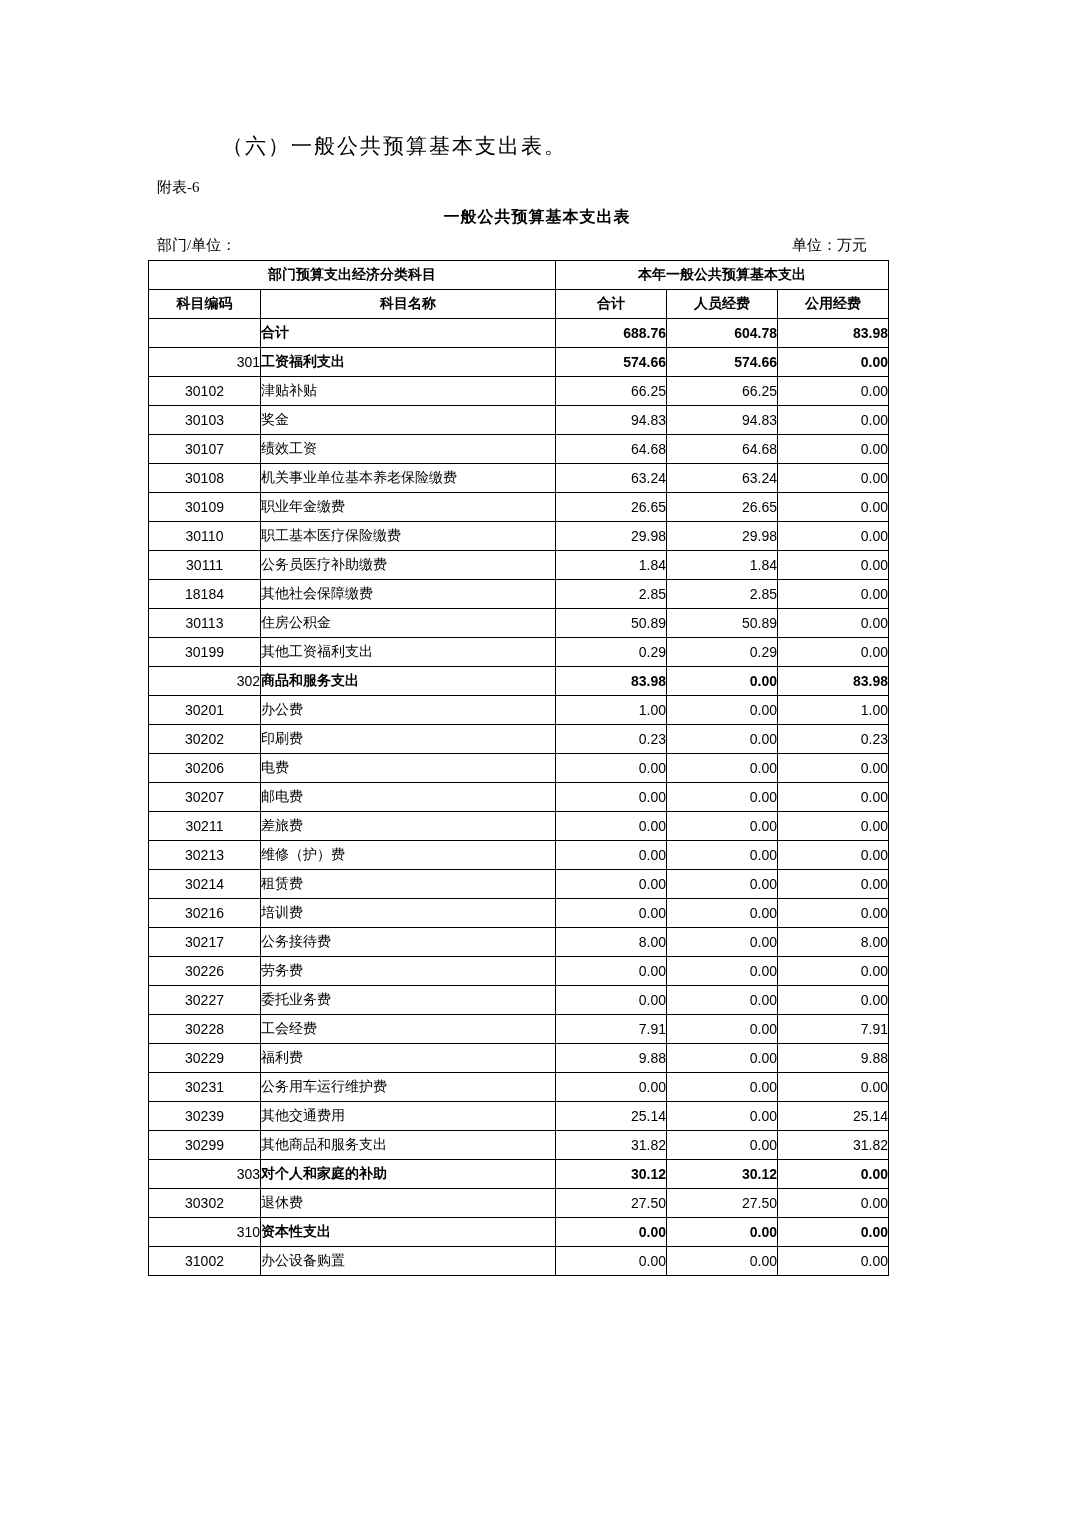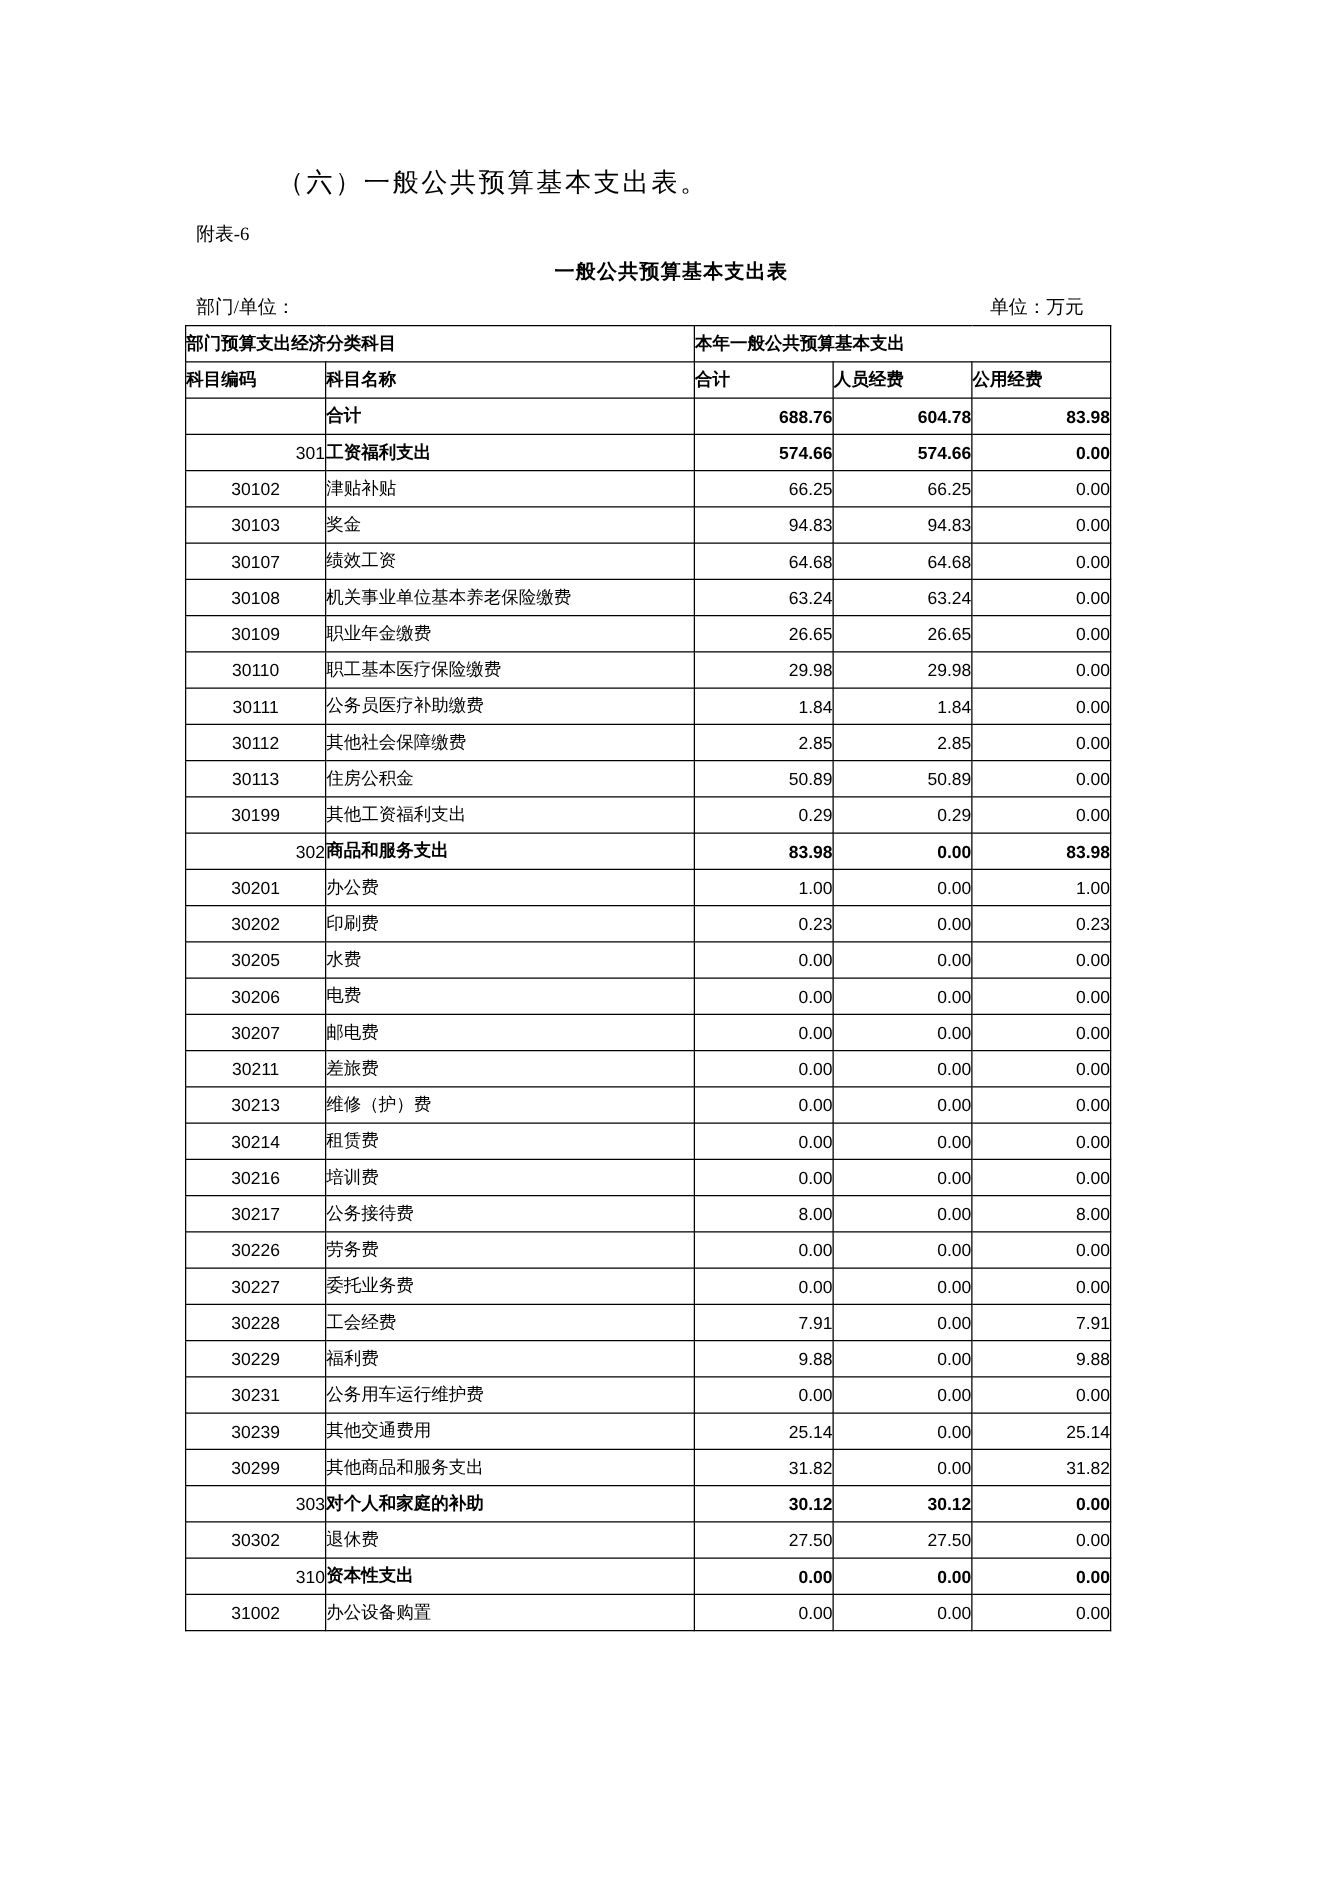--- a/index.html
+++ b/index.html
@@ -67,21 +67,21 @@
   }
   table.budget td, table.budget th {
     border: 1px solid #000000;
     font-size: 14px;
     font-family: "Liberation Sans", sans-serif;
     padding: 0;
     height: 28px;
     vertical-align: middle;
   }
   .hdr {
-    text-align: left;
+    text-align: center;
     font-family: "Liberation Serif", serif;
     font-size: 15px;
     margin-top: 16px;
   }
   .col-code { width: 112px; }
   .col-name { width: 295px; }
   .col-total { width: 111px; }
   .col-person { width: 111px; }
   .col-public { width: 111px; }
 
@@ -221,21 +221,21 @@
           <td class="num">0.00</td>
         </tr>
         <tr>
           <td class="code-lvl2">30111</td>
           <td class="name-lvl2">公务员医疗补助缴费</td>
           <td class="num">1.84</td>
           <td class="num">1.84</td>
           <td class="num">0.00</td>
         </tr>
         <tr>
-          <td class="code-lvl2">30112</td>
+          <td class="code-lvl2">18184</td>
           <td class="name-lvl2">其他社会保障缴费</td>
           <td class="num">2.85</td>
           <td class="num">2.85</td>
           <td class="num">0.00</td>
         </tr>
         <tr>
           <td class="code-lvl2">30113</td>
           <td class="name-lvl2">住房公积金</td>
           <td class="num">50.89</td>
           <td class="num">50.89</td>
@@ -263,27 +263,20 @@
           <td class="num">1.00</td>
         </tr>
         <tr>
           <td class="code-lvl2">30202</td>
           <td class="name-lvl2">印刷费</td>
           <td class="num">0.23</td>
           <td class="num">0.00</td>
           <td class="num">0.23</td>
         </tr>
         <tr>
-          <td class="code-lvl2">30205</td>
-          <td class="name-lvl2">水费</td>
-          <td class="num">0.00</td>
-          <td class="num">0.00</td>
-          <td class="num">0.00</td>
-        </tr>
-        <tr>
           <td class="code-lvl2">30206</td>
           <td class="name-lvl2">电费</td>
           <td class="num">0.00</td>
           <td class="num">0.00</td>
           <td class="num">0.00</td>
         </tr>
         <tr>
           <td class="code-lvl2">30207</td>
           <td class="name-lvl2">邮电费</td>
           <td class="num">0.00</td>

